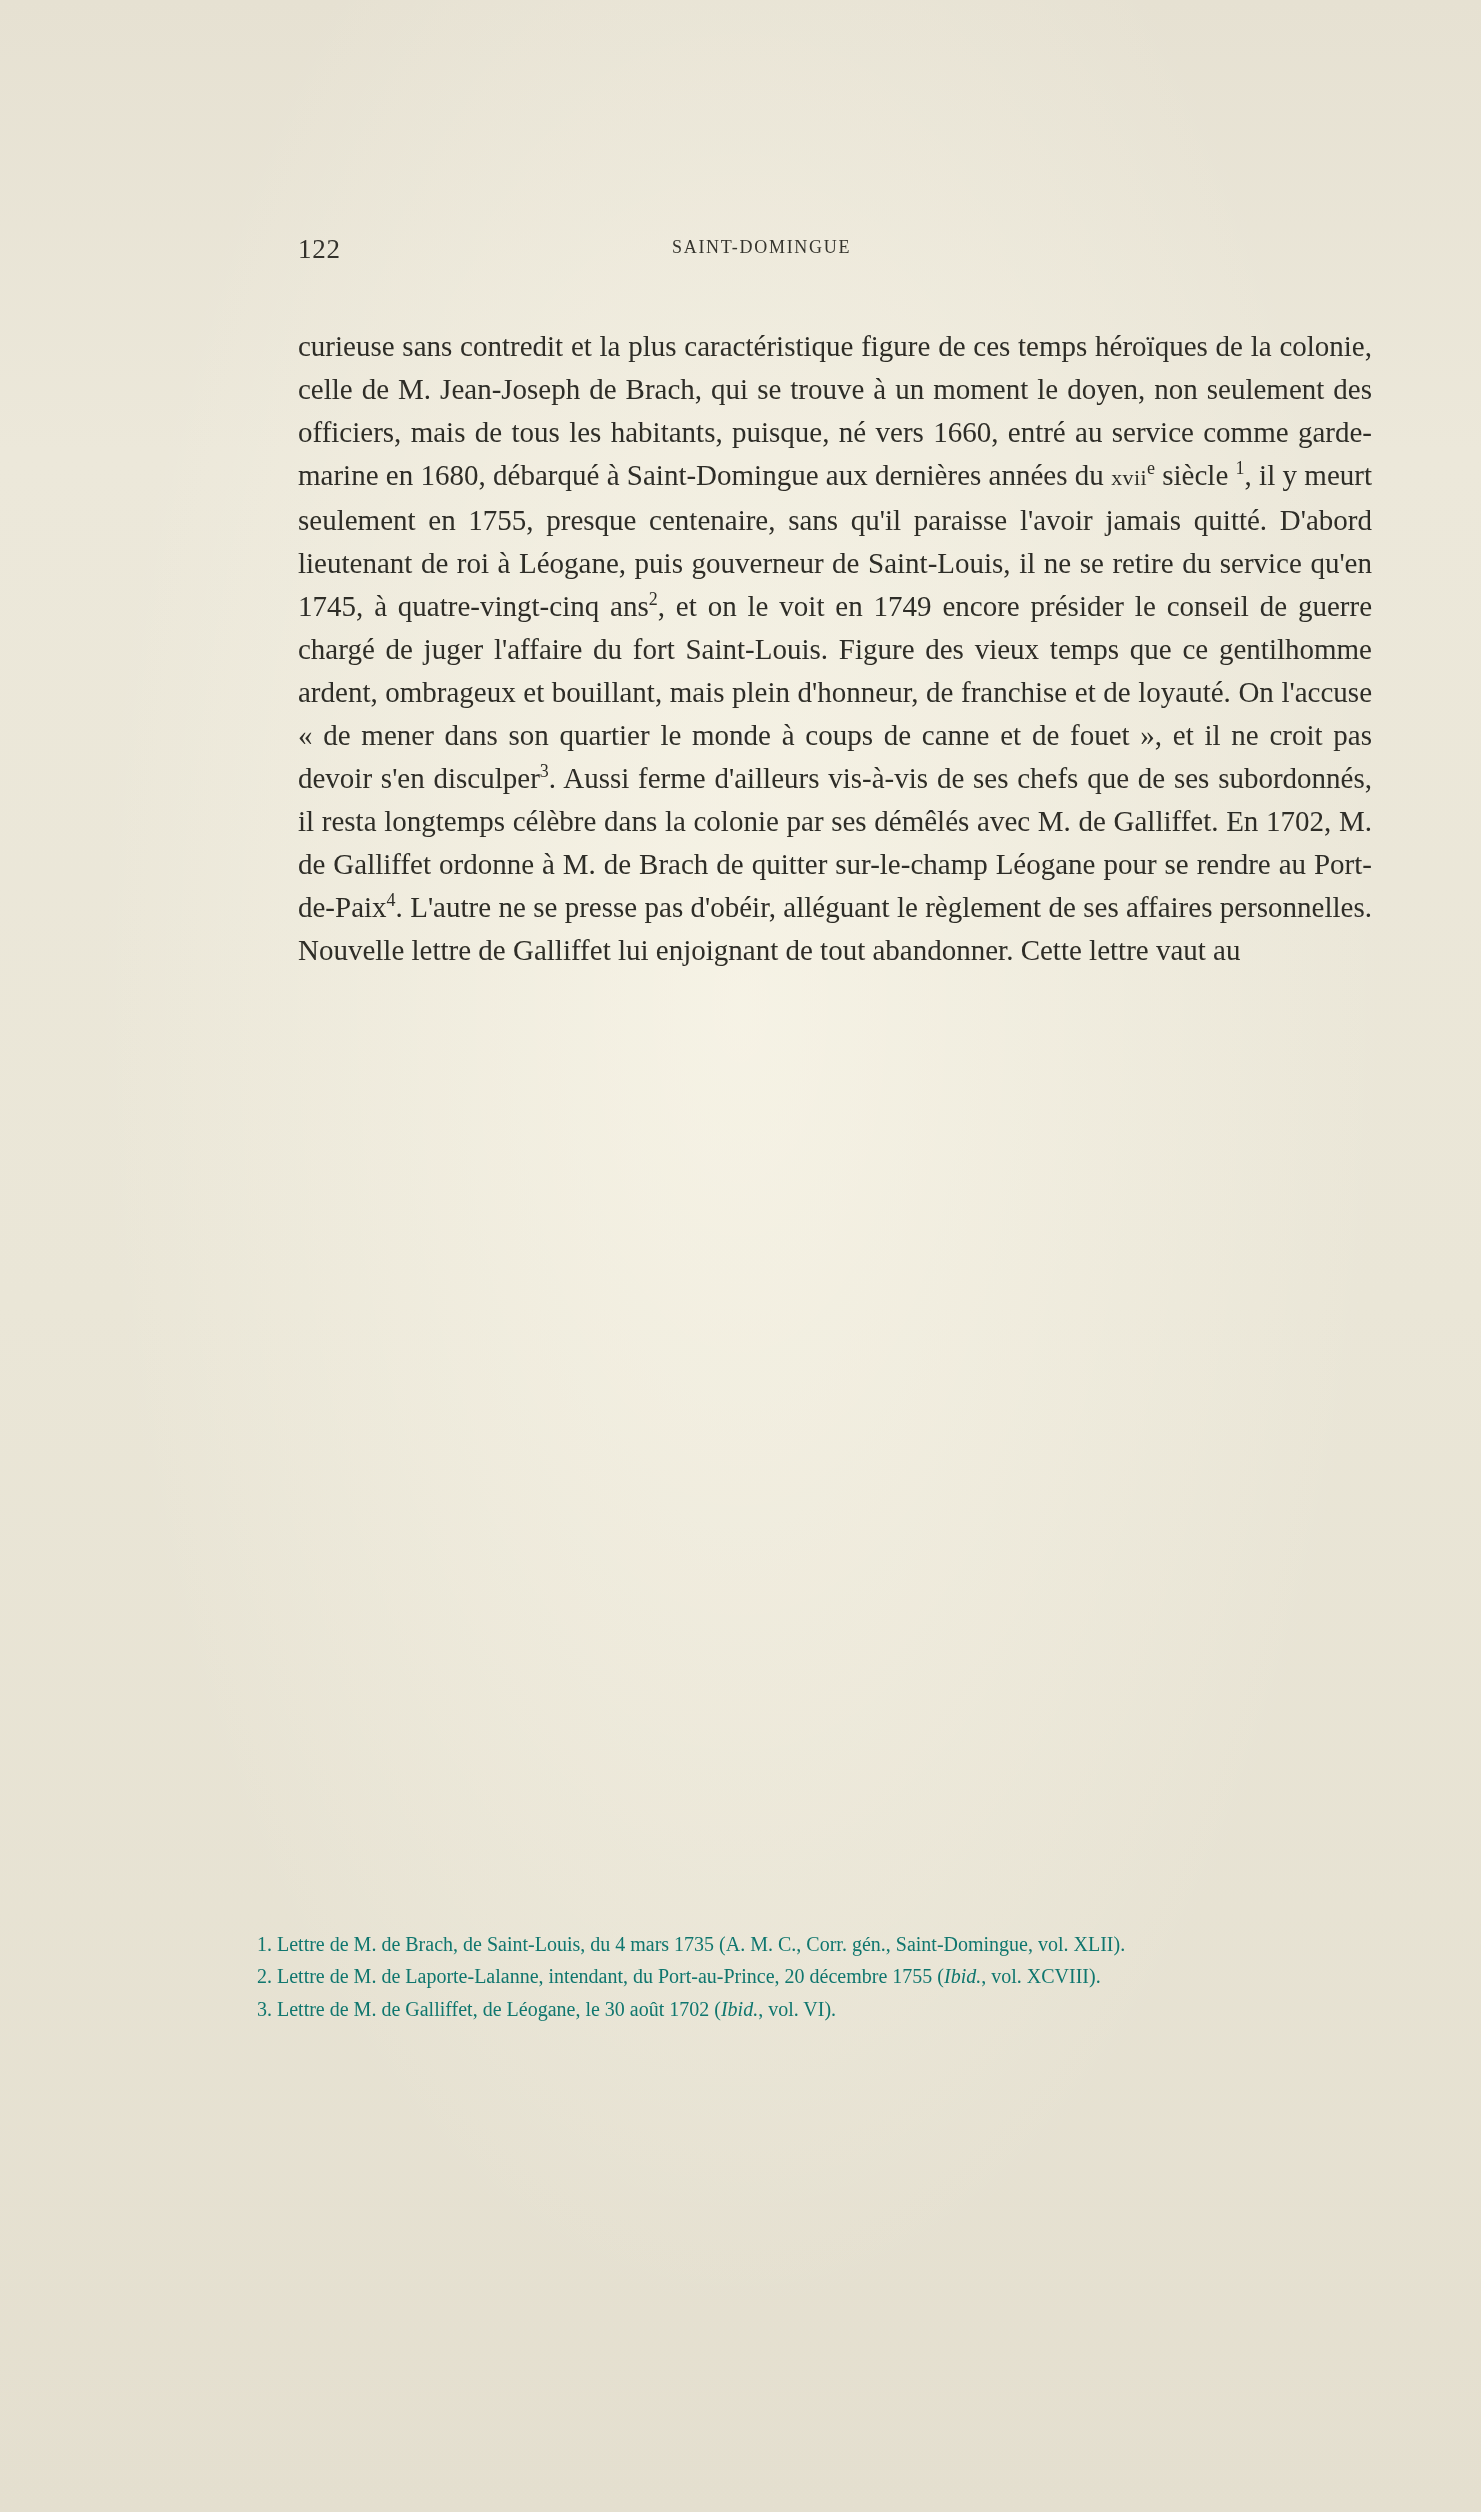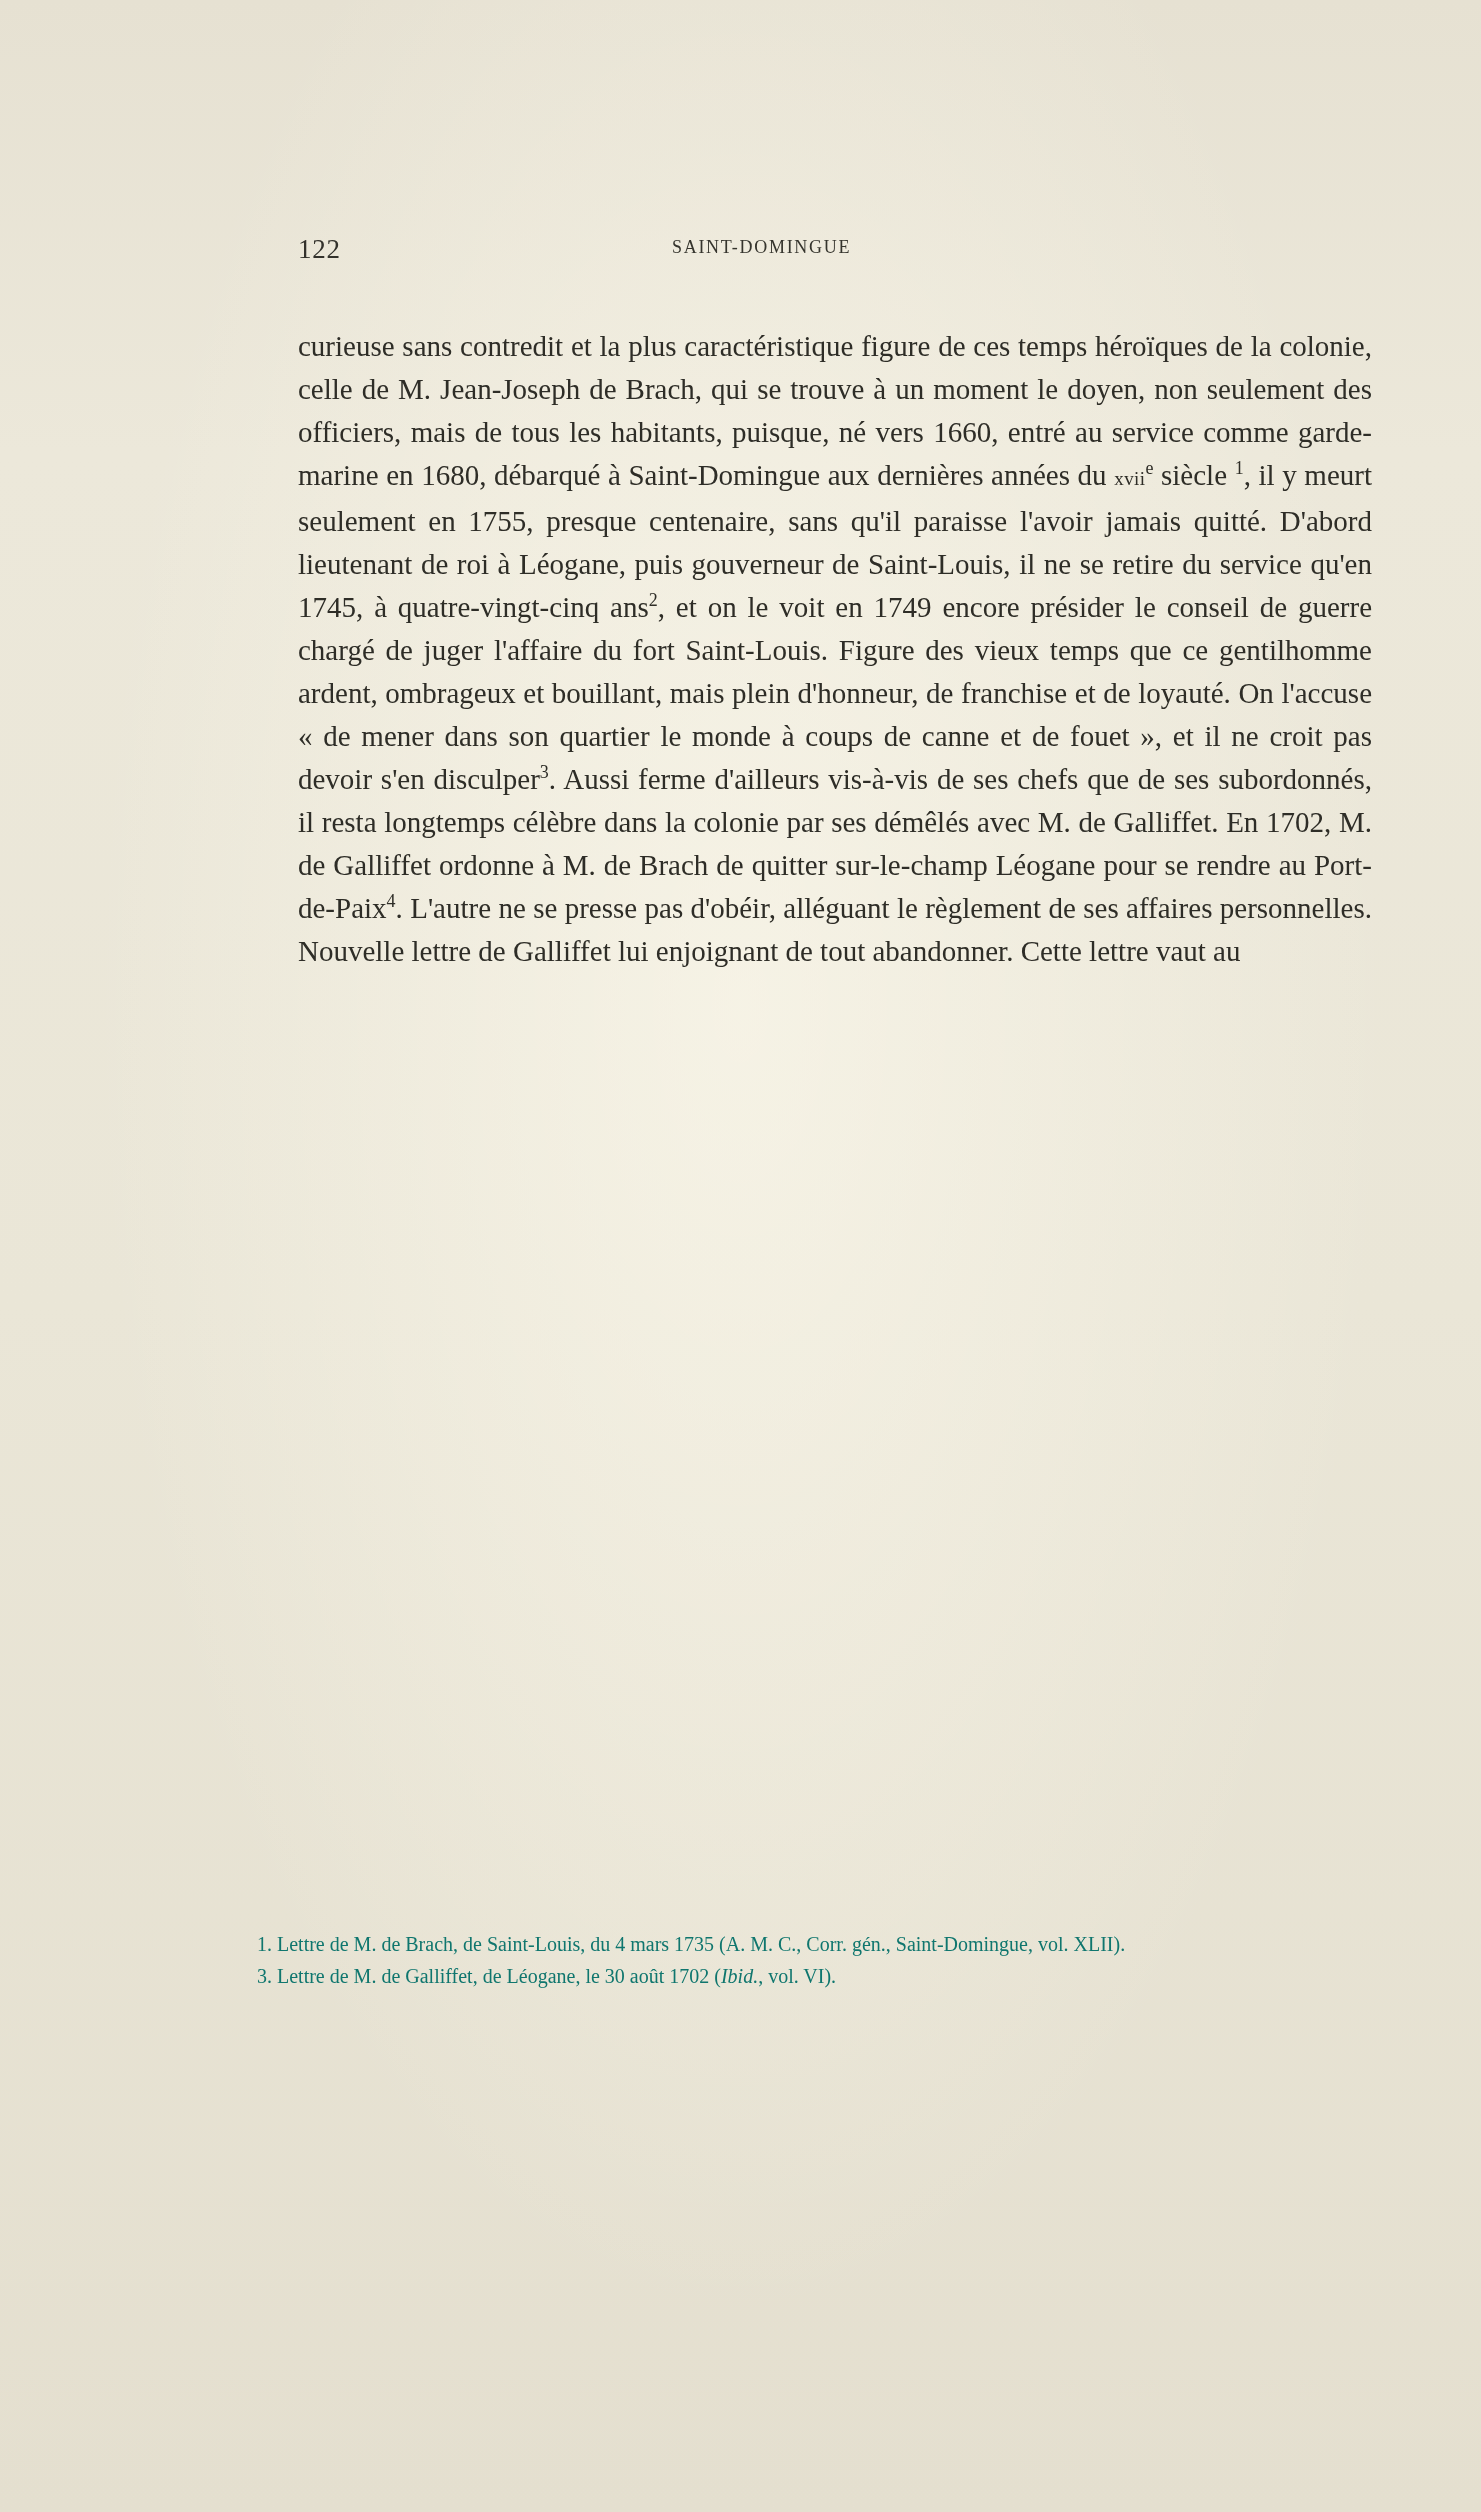--- a/index.html
+++ b/index.html
@@ -62,21 +62,21 @@
     line-height: 43px;
     text-align: justify;
     text-justify: inter-word;
     color: #2e2d27;
   }
   .body-text p {
     margin: 0;
     text-indent: 0;
   }
   .smallcaps {
-    font-size: 19px;
+    font-size: 22px;
     letter-spacing: 0.4px;
   }
   sup {
     font-size: 0.62em;
     vertical-align: super;
     line-height: 0;
   }
   .notes {
     position: absolute;
     left: 209px;
@@ -115,20 +115,21 @@
     <div class="body-text">
       <p><span>curieuse sans contredit et la plus caractéristique figure de ces temps héroïques de la colonie, celle de M. Jean-Joseph de Brach, qui se trouve à un moment le doyen, non seulement des officiers, mais de tous les habitants, puisque, né vers 1660, entré au service comme garde-marine en 1680, débarqué à Saint-Domingue aux dernières années du </span><span class="smallcaps">xvii</span><sup>e</sup><span> siècle </span><sup>1</sup><span>, il y meurt seulement en 1755, presque centenaire, sans qu'il paraisse l'avoir jamais quitté. D'abord lieutenant de roi à Léogane, puis gouverneur de Saint-Louis, il ne se retire du service qu'en 1745, à quatre-vingt-cinq ans</span><sup>2</sup><span>, et on le voit en 1749 encore présider le conseil de guerre chargé de juger l'affaire du fort Saint-Louis. Figure des vieux temps que ce gentilhomme ardent, ombrageux et bouillant, mais plein d'honneur, de franchise et de loyauté. On l'accuse « de mener dans son quartier le monde à coups de canne et de fouet », et il ne croit pas devoir s'en disculper</span><sup>3</sup><span>. Aussi ferme d'ailleurs vis-à-vis de ses chefs que de ses subordonnés, il resta longtemps célèbre dans la colonie par ses démêlés avec M. de Galliffet. En 1702, M. de Galliffet ordonne à M. de Brach de quitter sur-le-champ Léogane pour se rendre au Port-de-Paix</span><sup>4</sup><span>. L'autre ne se presse pas d'obéir, alléguant le règlement de ses affaires personnelles. Nouvelle lettre de Galliffet lui enjoignant de tout abandonner. Cette lettre vaut au</span></p>
     </div>
 
   </div>
 
   <div class="notes">
 
     <p class="note"><span>1.</span><span> Lettre de M. de Brach, de Saint-Louis, du 4 mars 1735 (A. M. C., Corr. gén., Saint-Domingue, vol. XLII).</span></p>
 
+    <p class="note"><span>2.</span><span> Lettre de M. de Laporte-Lalanne, intendant, du Port-au-Prince, 20 décembre 1755 (</span><i>Ibid.</i><span>, vol. XCVIII).</span></p>
 
     <p class="note"><span>3.</span><span> Lettre de M. de Galliffet, de Léogane, le 30 août 1702 (</span><i>Ibid.</i><span>, vol. VI).</span></p>
 
 
   </div>
 
 </div>
 
 
 </body></html>

